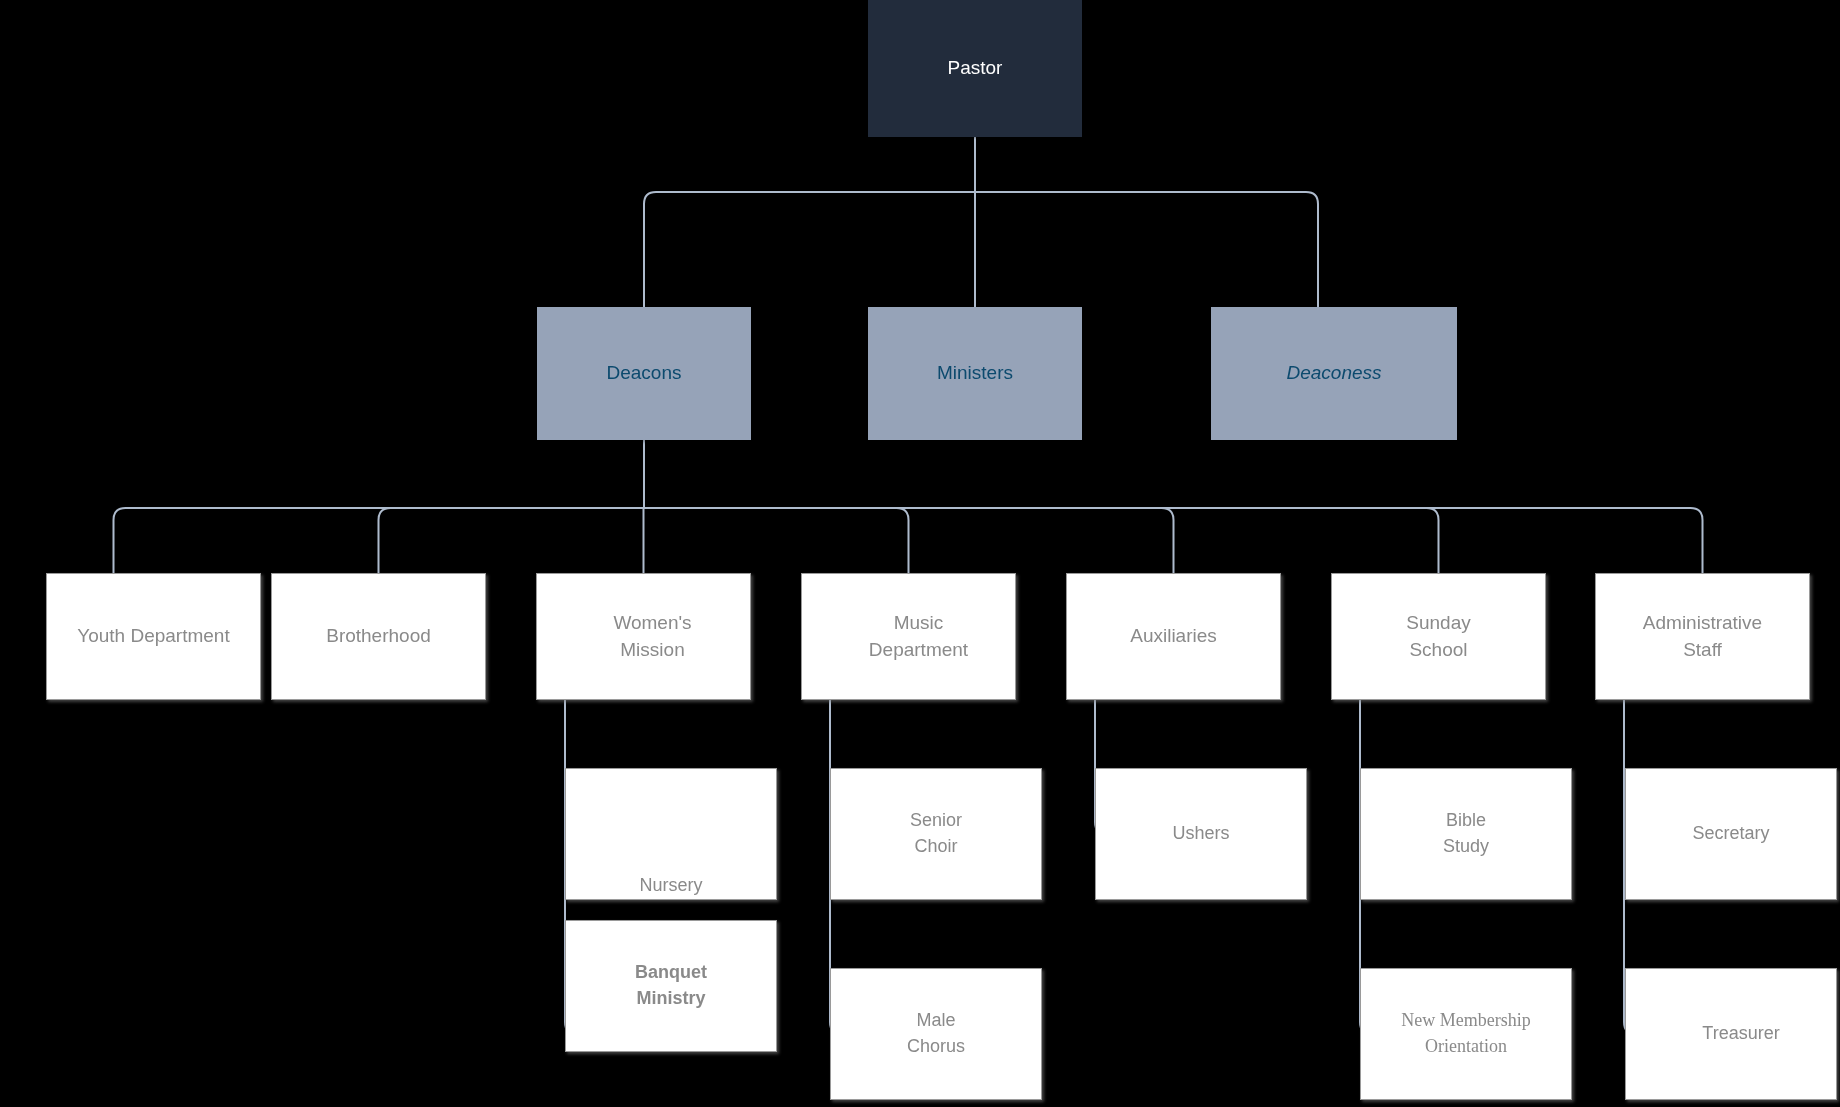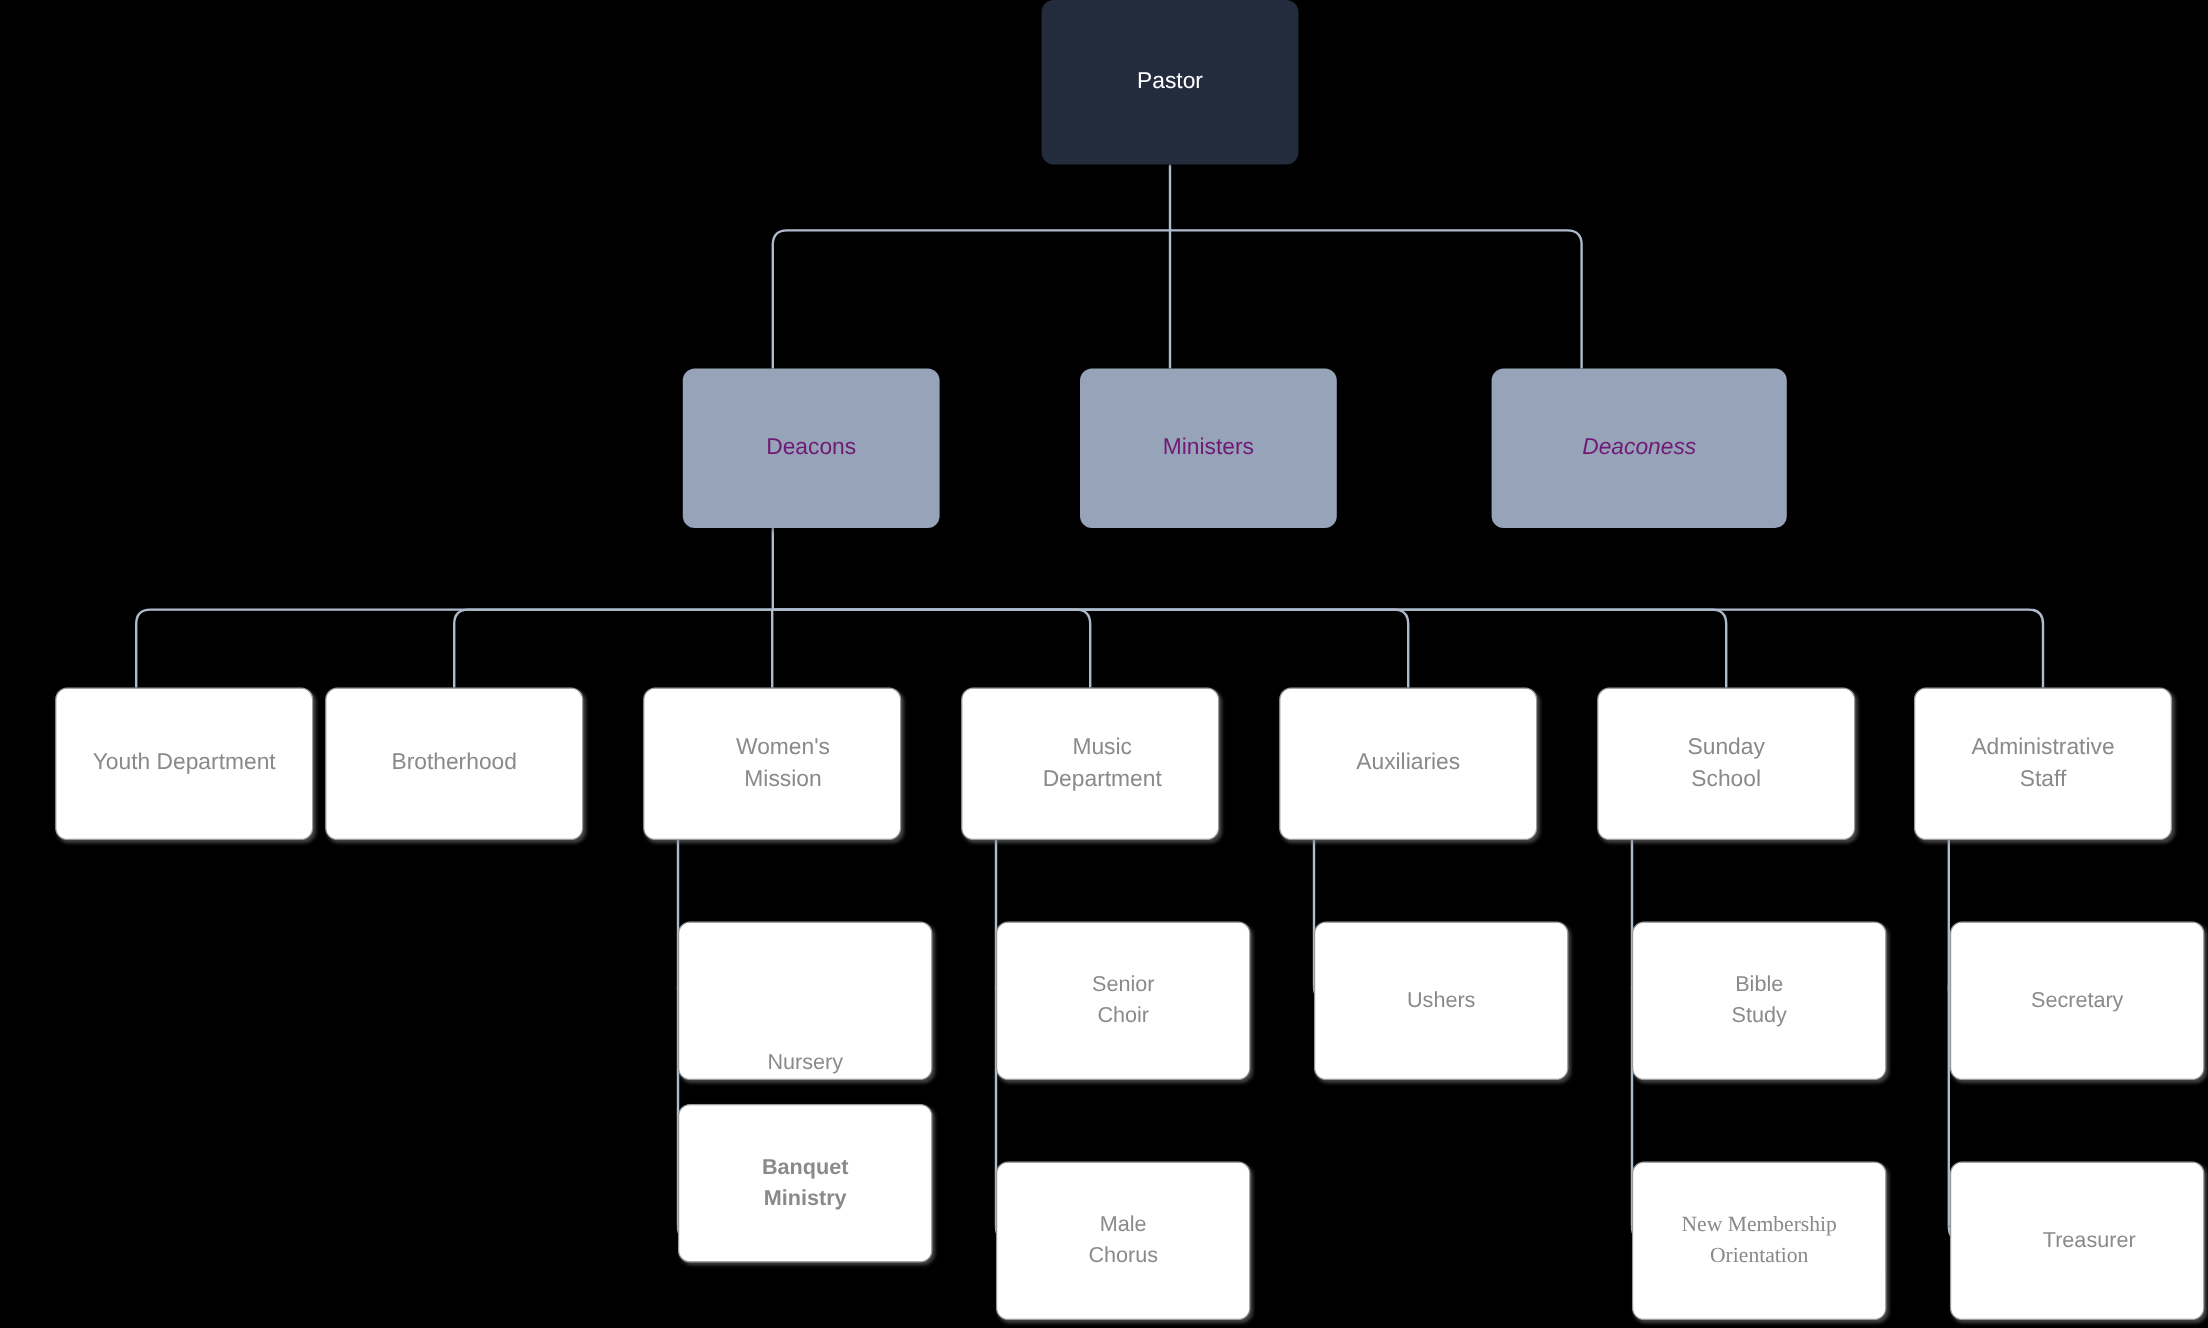--- a/index.html
+++ b/index.html
@@ -1,25 +1,25 @@
 <!DOCTYPE html>
 <html><head>
 <meta charset="utf-8">
 <style>
   html,body{margin:0;padding:0;background:#000;}
   #stage{position:relative;width:1840px;height:1107px;background:#000;
          font-family:"Liberation Sans","DejaVu Sans",sans-serif;overflow:hidden;}
   svg.links{position:absolute;left:0;top:0;width:1840px;height:1107px;pointer-events:none;}
   .node{position:absolute;box-sizing:border-box;display:flex;align-items:center;
-        justify-content:center;text-align:center;border-radius:10px;line-height:1.42;}
+        justify-content:center;text-align:center;border-radius:0;line-height:1.42;}
   .node span{display:block;white-space:pre-line;}
   .lvl-root{background:#222c3c;color:#ffffff;font-size:19px;border:none;
             box-shadow:0 1px 2px rgba(0,0,0,.35);}
-  .lvl-two{background:#96a3b8;color:#701a75;font-size:19px;border:none;
-           box-shadow:0 2px 3px rgba(0,0,0,.30);margin-left:32px;}
+  .lvl-two{background:#96a3b8;color:#0c4a6e;font-size:19px;border:none;
+           box-shadow:0 2px 3px rgba(0,0,0,.30);}
   .lvl-three{background:#ffffff;color:#8a8a8a;font-size:19px;
              border:1.6px solid #9a9a9a;box-shadow:2px 2px 3px rgba(120,120,120,.55);}
   .lvl-four{background:#ffffff;color:#8a8a8a;font-size:18px;
             border:1.6px solid #9a9a9a;box-shadow:2px 2px 3px rgba(120,120,120,.55);}
 </style>
 </head>
 <body>
 
 <div id="stage">
   <svg class="links" viewBox="0 0 1840 1107" id="link-svg">

